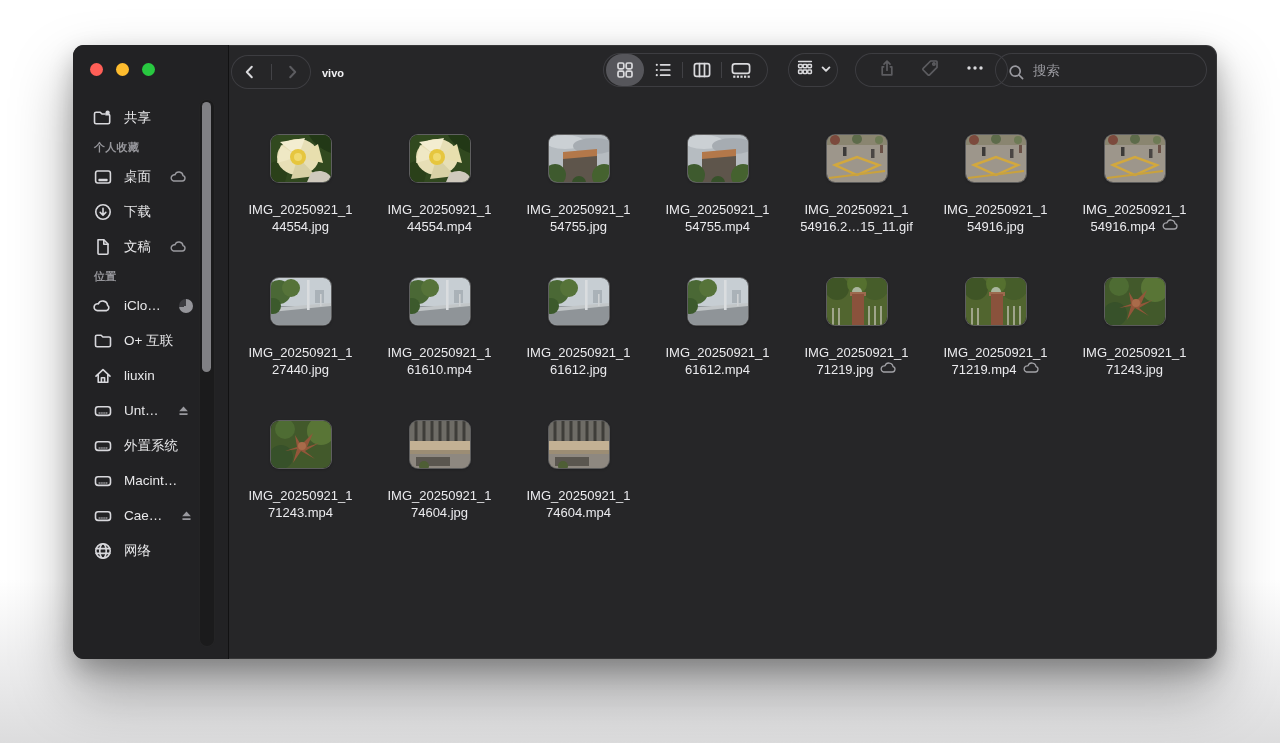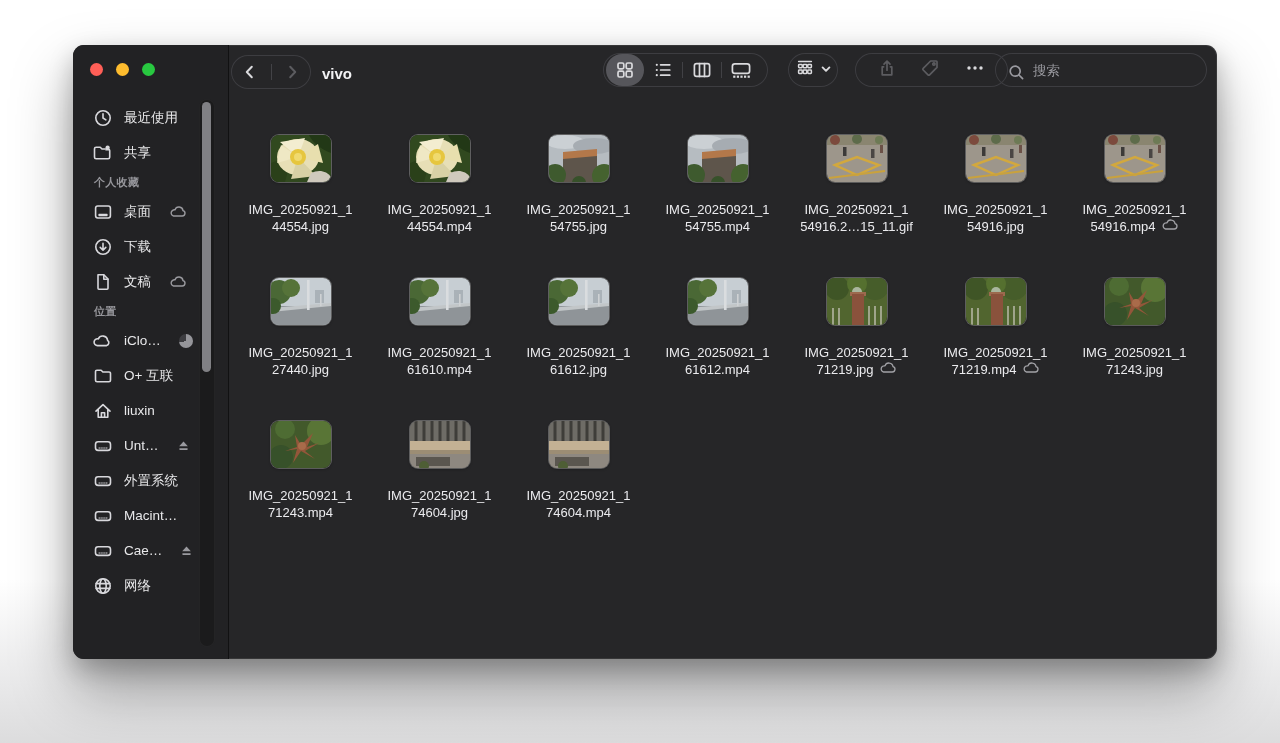--- a/index.html
+++ b/index.html
@@ -46,21 +46,21 @@
   
   .toolbar{position:absolute;left:0;top:0;right:0;height:56px;}
   .pill{
     position:absolute;top:8px;height:34px;border-radius:19px;
     box-shadow:inset 0 0 0 1px #3d3d41;display:flex;align-items:center;
   }
   .navpill{left:158px;top:10px;height:34px;border-radius:17px;width:72px;justify-content:space-between;padding:0 4px;}
   .navbtn{width:30px;height:30px;display:flex;align-items:center;justify-content:center;border-radius:15px;}
   .navdiv{width:1px;height:16px;background:#434347;}
   .win-title{position:absolute;left:249px;top:0;height:56px;display:flex;align-items:center;
-    color:#f2f2f4;font-size:15px;font-weight:700;}
+    color:#f2f2f4;font-size:11px;font-weight:700;}
   .viewswitch{left:530px;width:159px;padding:0 3px;gap:0;}
   .seg{width:38px;height:32px;display:flex;align-items:center;justify-content:center;border-radius:16px;position:relative;}
   .seg.selected{background:#56565b;}
   .segdiv{width:1px;height:16px;background:#414145;}
   .grouppill{left:715px;width:50px;justify-content:center;gap:4px;}
   .actionpill{left:782px;width:133px;justify-content:space-around;padding:0 10px;}
   .searchpill{left:922px;width:212px;}
   .tbicon svg{stroke:#dadadd;fill:none;stroke-width:1.7;stroke-linecap:round;stroke-linejoin:round;}
   .tbicon.dim svg{stroke:#5c5c60;}
   .tbicon svg .dotfill{fill:#dadadd;}
@@ -94,29 +94,20 @@
 
 <div class="window">
 
   <div class="sidebar">
     <div class="traffic">
       <div class="light" id="lt-close" style="background: rgb(255, 95, 87);"></div>
       <div class="light" id="lt-min" style="background: rgb(254, 188, 46);"></div>
       <div class="light" id="lt-zoom" style="background: rgb(40, 200, 64);"></div>
     </div>
     <div class="side-list" id="sidebarList">
-        <div class="side-item">
-    <span class="sicon">
-            <svg width="20" height="20" viewBox="0 0 20 20">
-              <circle cx="10" cy="10" r="7.2"></circle>
-              <path d="M10 5.8V10l2.9 1.9"></path>
-            </svg>
-          </span>
-    <span class="slabel">最近使用</span>
-  </div>
         <div class="side-item">
     <span class="sicon">
             <svg width="21" height="20" viewBox="0 0 21 20">
               <path d="M2.5 6.2v8a1.6 1.6 0 0 0 1.6 1.6h12a1.6 1.6 0 0 0 1.6-1.6V7.6A1.6 1.6 0 0 0 16.1 6H10L8.2 4.2H4.1A1.6 1.6 0 0 0 2.5 5.8z"></path>
               <circle cx="15.6" cy="4.6" r="2.1" fill="#d8d8dc" stroke="none"></circle>
               <path d="M13.2 7.6a2.5 2.5 0 0 1 4.8 0" fill="#d8d8dc" stroke="none"></path>
             </svg>
           </span>
     <span class="slabel">共享</span>
   </div>

